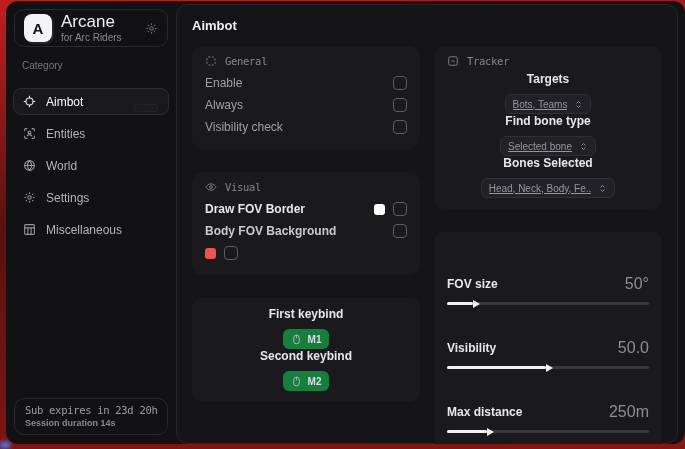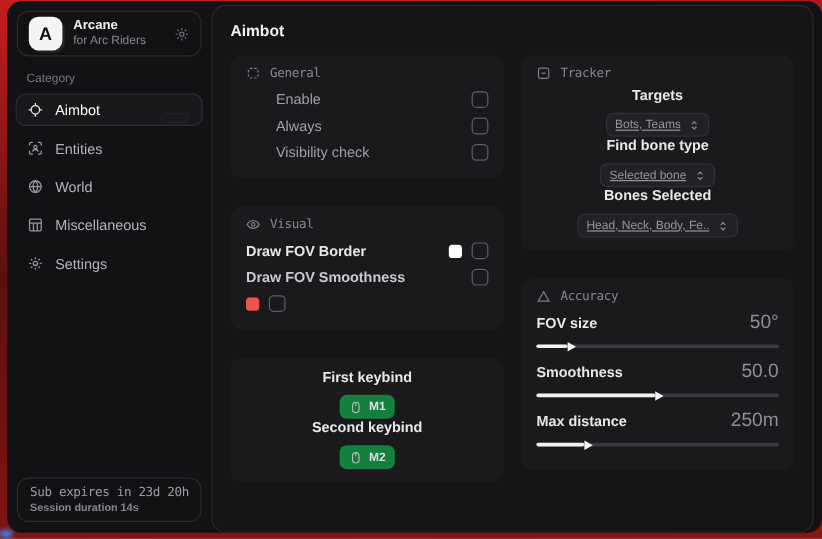--- a/index.html
+++ b/index.html
@@ -16,25 +16,25 @@
     background:#121214; border-radius:12px; overflow:hidden; z-index:1; }
 
   
   .sidebar { position:absolute; left:0; top:0; bottom:0; width:170px; }
   .side-header { margin:8px; border:1px solid #2a2a2e; border-radius:10px;
     padding:5px 9px; display:flex; align-items:center; gap:9px; height:38px; }
   .logo { width:28px; height:28px; background:#f4f4f6; color:#111;
     border-radius:8px; display:flex; align-items:center; justify-content:center;
     font-weight:bold; font-size:15px; flex:none;
     box-shadow:2px 2px 0 0 rgba(255,255,255,0.08); }
-  .app-name { font-size:11px; font-weight:bold; color:#f0f0f2; line-height:1.25; }
+  .app-name { font-size:17px; font-weight:normal; color:#f0f0f2; line-height:1.25; }
   .app-sub  { font-size:10px; color:#8a8a8e; line-height:1.25; }
   .side-gear { margin-left:auto; color:#6c6c72; display:flex; cursor:pointer; }
 
-  .cat-label { font-size:10px; color:#77777c; margin:13px 16px 7px; }
+  .cat-label { font-size:10px; color:#77777c; margin:13px 16px 17px; }
 
   .nav { display:flex; flex-direction:column; gap:5px; padding:0 7px; }
   .nav-item { position:relative; display:flex; align-items:center; gap:10px;
     height:27px; padding:0 9px; border-radius:8px; border:1px solid transparent;
     color:#b4b4b9; font-size:12px; cursor:pointer; }
   .nav-item.sel { background:#19191c; border-color:#2d2d31; color:#fafafa; }
   .nav-item .nicon { display:flex; color:#96969c; }
   .nav-item.sel .nicon { color:#e6e6ea; }
   .nav-badge { position:absolute; right:10px; bottom:2px; width:24px; height:8px;
     background:#1d1d21; border:1px solid #28282c; border-radius:3px; opacity:.75; }
@@ -56,41 +56,41 @@
   .card { background:#1a1a1d; border-radius:10px; padding:9px 13px 11px; }
   .card-head { display:flex; align-items:center; gap:8px;
     font-family:"DejaVu Sans Mono", monospace; font-size:10.5px; color:#86868c;
     margin-bottom:5px; letter-spacing:-0.3px; }
   .card-head .cicon { display:flex; color:#7c7c82; }
 
   .row { display:flex; align-items:center; justify-content:space-between;
     min-height:22px; gap:8px; }
   .row.tall { min-height:25px;flex-direction:column; }
   .rlabel { font-size:12px; font-weight:bold; color:#e8e8ea; white-space:nowrap; }
-  .rlabel.dim { color:#9da0a4; font-weight:normal;margin-left:25px; }
+  .rlabel.dim { color:#9da0a4; font-weight:normal; }
   .rlabel.mid { color:#c9cacd; }
   .ctrls { display:flex; align-items:center; gap:8px; flex:none; }
 
   .checkbox { width:14px; height:14px; border:1.5px solid #5e5e64;
     border-radius:4px; background:transparent; cursor:pointer; flex:none; }
   .swatch { width:11px; height:11px; border-radius:3px; flex:none; cursor:pointer; }
 
   .dropdown { display:flex; align-items:center; gap:7px; height:20px;
     background:#222226; border:1px solid #303035; border-radius:6px;
     padding:0 7px; font-size:10px; color:#96969c; cursor:pointer;
     max-width:150px; }
   .dropdown .dd-text { overflow:hidden; text-overflow:ellipsis; white-space:nowrap;text-decoration:underline; }
   .dd-icon { display:flex; color:#8e8e94; flex:none; }
 
   .keychip { display:flex; align-items:center; gap:6px; height:20px;
     background:#15803d; border-radius:6px; padding:0 8px;
     font-size:10px; font-weight:bold; color:#dddde1; cursor:pointer; }
   .keychip .micon { display:flex; color:#b9b9bf; }
 
-  .acc-group { margin-bottom:7px; }
+  .acc-group { margin-bottom:7px;margin-top:32px; }
   .acc-group:last-child { margin-bottom:2px; }
   .rvalue { font-size:16px; color:#8e8e94; }
   .slider { position:relative; height:3px; background:#39393e; border-radius:2px;
     margin:7px 0 9px; cursor:pointer; }
   .slider-fill { position:absolute; left:0; top:0; height:100%;
     background:#f2f2f4; border-radius:2px; }
   .slider-fill::after { content:""; position:absolute; right:-7px; top:50%;
     transform:translateY(-50%); width:0; height:0;
     border-left:7px solid #f2f2f4; border-top:4px solid transparent;
     border-bottom:4px solid transparent; }
@@ -145,34 +145,34 @@
           <svg width="13" height="13" viewBox="0 0 24 24" fill="none" stroke="currentColor" stroke-width="2">
             <circle cx="12" cy="12" r="9"></circle>
             <path d="M3 12h18M12 3c2.5 2.6 3.8 5.6 3.8 9s-1.3 6.4-3.8 9c-2.5-2.6-3.8-5.6-3.8-9S9.5 5.6 12 3z"></path>
           </svg>
         </span>
         <span>World</span>
       </div>
       <div class="nav-item">
         <span class="nicon">
           <svg width="13" height="13" viewBox="0 0 24 24" fill="none" stroke="currentColor" stroke-width="2">
+            <circle cx="12" cy="12" r="3.2"></circle>
+            <path d="M12 2.5v3M12 18.5v3M2.5 12h3M18.5 12h3M5.2 5.2l2.1 2.1M16.7 16.7l2.1 2.1M18.8 5.2l-2.1 2.1M7.3 16.7l-2.1 2.1"></path>
+          </svg>
+        </span>
+        <span>Settings</span>
+      </div>
+      <div class="nav-item">
+        <span class="nicon">
+          <svg width="13" height="13" viewBox="0 0 24 24" fill="none" stroke="currentColor" stroke-width="2">
             <rect x="3" y="3" width="18" height="18" rx="2"></rect>
             <path d="M3 9h18M9 9v12M15 9v12"></path>
           </svg>
         </span>
         <span>Miscellaneous</span>
-      </div>
-      <div class="nav-item">
-        <span class="nicon">
-          <svg width="13" height="13" viewBox="0 0 24 24" fill="none" stroke="currentColor" stroke-width="2">
-            <circle cx="12" cy="12" r="3.2"></circle>
-            <path d="M12 2.5v3M12 18.5v3M2.5 12h3M18.5 12h3M5.2 5.2l2.1 2.1M16.7 16.7l2.1 2.1M18.8 5.2l-2.1 2.1M7.3 16.7l-2.1 2.1"></path>
-          </svg>
-        </span>
-        <span>Settings</span>
       </div>
     </div>
 
     <div class="side-footer">
       <div class="foot-line1">Sub expires in 23d 20h</div>
       <div class="foot-line2">Session duration 14s</div>
     </div>
   </div>
 
   <div class="main">
@@ -216,21 +216,21 @@
             <span>Visual</span>
           </div>
           <div class="row">
             <span class="rlabel">Draw FOV Border</span>
             <span class="ctrls">
               <span class="swatch" style="background: rgb(255, 255, 255);"></span>
               <span class="checkbox"></span>
             </span>
           </div>
           <div class="row">
-            <span class="rlabel mid">Draw FOV Smoothness</span>
+            <span class="rlabel mid">Body FOV Background</span>
             <span class="checkbox"></span>
           </div>
           <div class="row">
             <span class="ctrls">
               <span class="swatch" style="background: rgb(238, 84, 77);"></span>
               <span class="checkbox"></span>
             </span>
           </div>
         </div>
 
@@ -303,42 +303,34 @@
               <span class="dd-icon">
                 <svg width="9" height="9" viewBox="0 0 24 24" fill="none" stroke="currentColor" stroke-width="2.6">
                   <path d="M7 9l5-5 5 5M7 15l5 5 5-5"></path>
                 </svg>
               </span>
             </span>
           </div>
         </div>
 
         <div class="card">
-          <div class="card-head">
-            <span class="cicon">
-              <svg width="12" height="12" viewBox="0 0 24 24" fill="none" stroke="currentColor" stroke-width="2">
-                <path d="M12 4L21 20H3z"></path>
-              </svg>
-            </span>
-            <span>Accuracy</span>
-          </div>
 
           <div class="acc-group">
             <div class="row">
               <span class="rlabel">FOV size</span>
               <span class="rvalue">50°</span>
             </div>
             <div class="slider">
               <div class="slider-fill" style="width: 13%;"></div>
             </div>
           </div>
 
           <div class="acc-group">
             <div class="row">
-              <span class="rlabel">Smoothness</span>
+              <span class="rlabel">Visibility</span>
               <span class="rvalue">50.0</span>
             </div>
             <div class="slider">
               <div class="slider-fill" style="width: 49%;"></div>
             </div>
           </div>
 
           <div class="acc-group">
             <div class="row">
               <span class="rlabel">Max distance</span>

